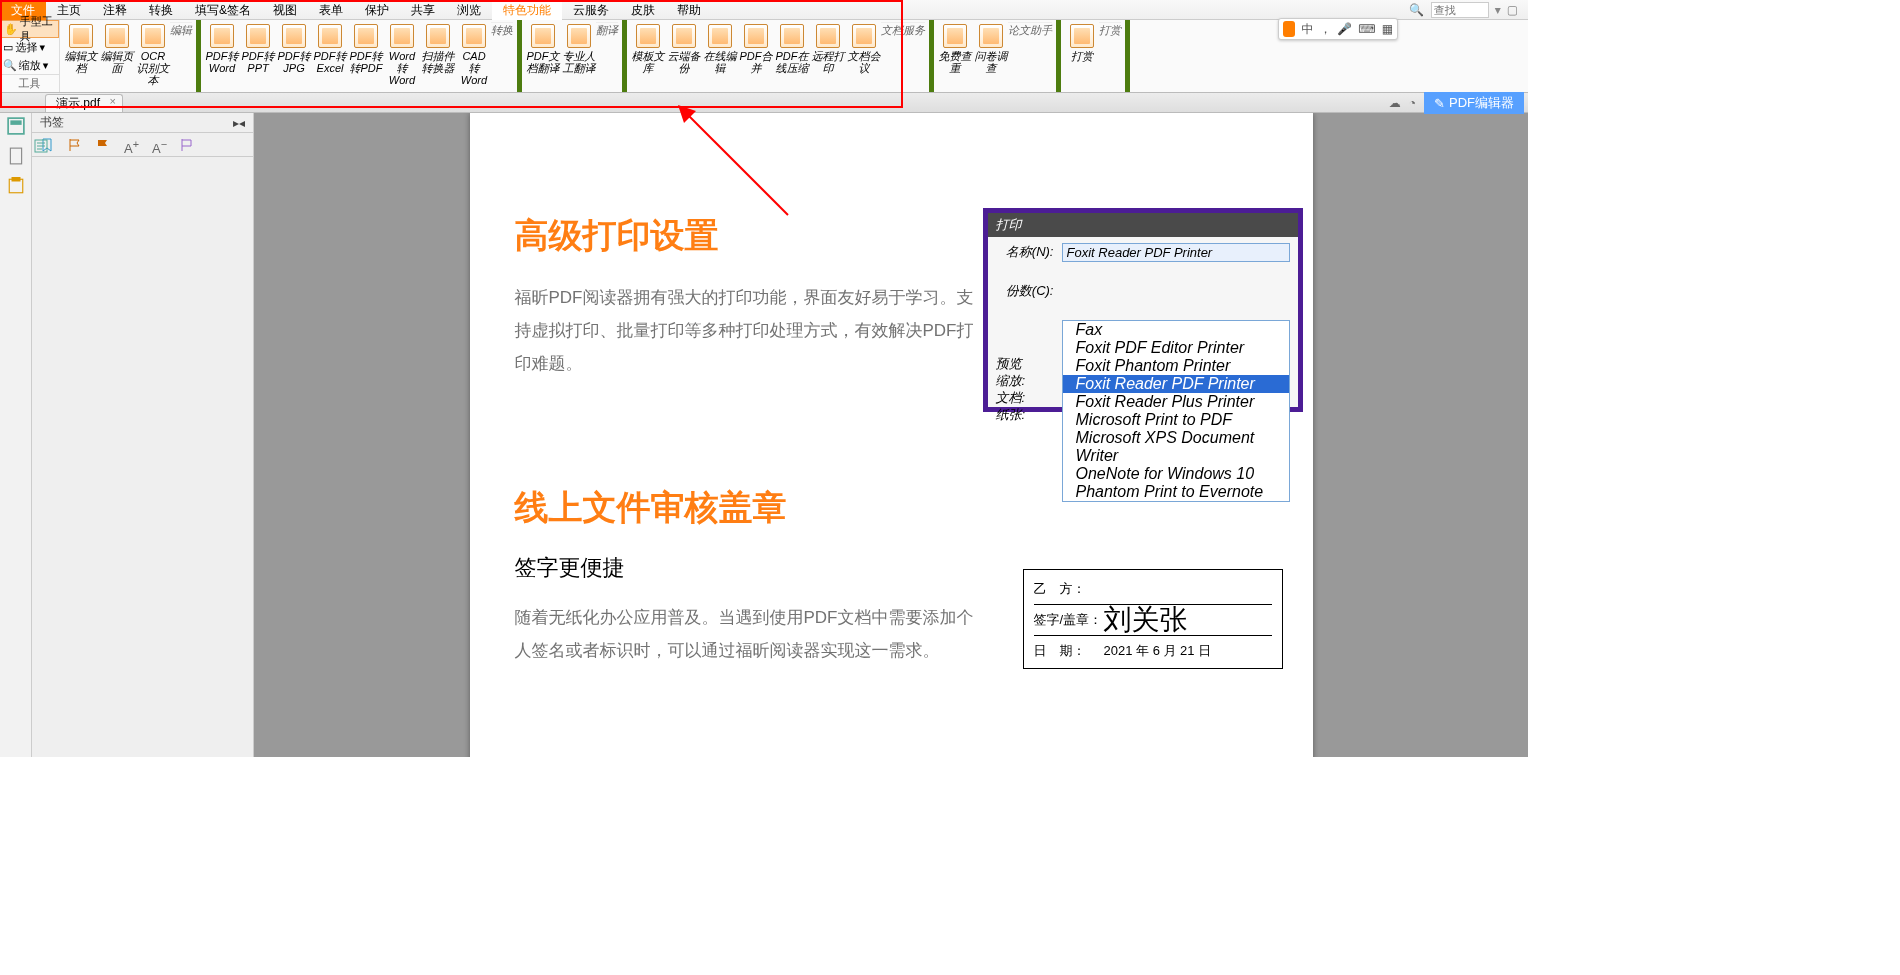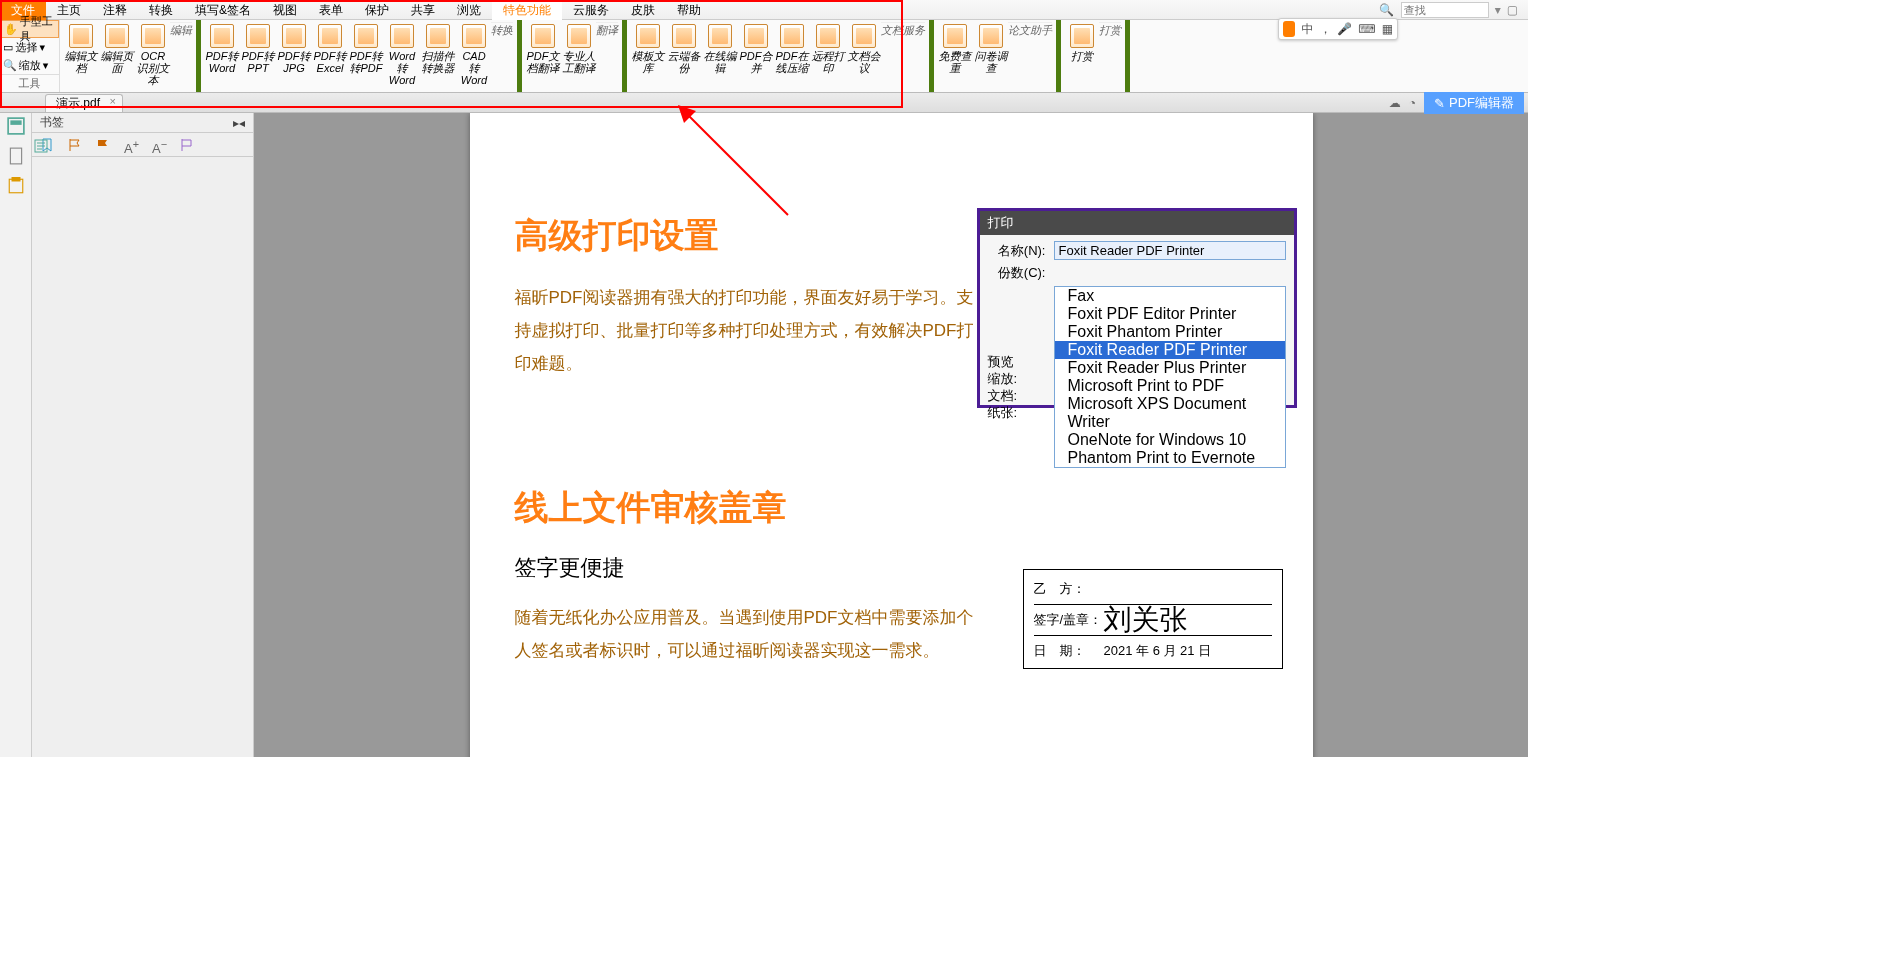--- a/index.html
+++ b/index.html
@@ -4,21 +4,21 @@
 <style>
 * { margin:0; padding:0; box-sizing:border-box; font-family:"Microsoft YaHei",Arial,sans-serif; }
 body { background:#fff; width:1528px; height:757px; overflow:hidden; position:relative; }
 
 
 .menubar { height:20px; background:linear-gradient(#f9f9f9,#efefef); border-bottom:1px solid #ccc; display:flex; font-size:12px; align-items:center; }
 .menu-item { padding:0 11px; height:20px; line-height:20px; cursor:pointer; }
 .menu-file { background:#ff7e00; color:#fff; }
 .menu-active { background:#fff; color:#ff7e00; border-top:2px solid #ff7e00; line-height:16px; }
 .search-area { margin-left:auto; display:flex; align-items:center; padding-right:10px; gap:6px; color:#888; }
-.search-input { width:88px; height:16px; font-size:11px; border:1px solid #ccc; padding:0 2px; }
+.search-input { width:58px; height:16px; font-size:11px; border:1px solid #ccc; padding:0 2px; }
 
 
 .ribbon { height:73px; display:flex; border-bottom:1px solid #bbb; background:#fafafa; }
 .ribbon-left { width:60px; display:flex; flex-direction:column; font-size:11px; border-right:1px solid #ddd; }
 .rl-item { height:18px; display:flex; align-items:center; padding:0 3px; gap:2px; cursor:pointer; }
 .rl-hand { background:#fde1c0; border:1px solid #f0a050; }
 .rl-group { text-align:center; font-size:11px; color:#666; flex:1; display:flex; align-items:center; justify-content:center; border-top:1px solid #ddd; }
 .ribbon-group { display:flex; border-right:5px solid #4d7c0f; padding:2px 4px 0;font-style:italic; }
 .rg-buttons { flex:1; display:flex; gap:2px; }
 .rg-btn { display:flex; flex-direction:column; align-items:center; justify-content:flex-start; width:34px; padding-top:2px; cursor:pointer; font-size:11px; text-align:center; line-height:12px; }
@@ -43,28 +43,28 @@
 .left-rail .r-ico { width:18px; height:18px; }
 
 
 .page-area { flex:1; background:#999; overflow:hidden; display:flex; justify-content:center; padding-top:0; }
 .page { width:843px; background:#fff; box-shadow:0 0 6px rgba(0,0,0,.4); height:700px; position:relative; padding:0; }
 
 
 .content { position:absolute; left:45px; top:100px; width:760px; }
 .h-orange { color:#ff7e13; font-size:34px; font-weight:600; margin-bottom:22px; }
 .h-sub { font-size:22px; margin-bottom:18px; }
-.para { font-size:17px; line-height:33px; color:#a16207; width:460px; }
+.para { font-size:17px; line-height:33px; color:#737373; width:460px; }
 .sec2 { margin-top:105px; }
 
 
-.print-box { position:absolute; right:16px; top:95px; width:320px; border:3px solid #4c1d95; font-size:13px; }
+.print-box { position:absolute; right:10px; top:95px; width:320px; border:5px solid #4c1d95; font-size:13px;font-style:italic; }
 .print-title { background:#4a4a4a; color:#fff; padding:3px 8px; }
 .print-body { padding:6px 8px; background:#f6f6f6; }
-.print-row { display:flex; gap:8px; margin-bottom:4px; align-items:center; }
+.print-row { display:flex; gap:8px; margin-bottom:20px; }
 .print-row label { width:58px; text-align:right; }
 .print-sel { flex:1; border:1px solid #7aa7d7; background:#e8f0fc; padding:1px 4px; }
 .print-list { border:1px solid #7aa7d7; margin-left:66px; background:#fff; }
 .print-list div { padding:0 13px; font-size:16px; }
 .pl-sel { background:#2a6bd4; color:#fff; }
 .print-left { position:absolute; left:8px; top:118px; font-size:13px; line-height:17px; }
 
 
 .sign-box { position:absolute; right:30px; top:456px; width:260px; border:1px solid #000; font-size:13px; padding:6px 10px 4px; }
 .sign-box .row { display:flex; align-items:center; height:26px; }

